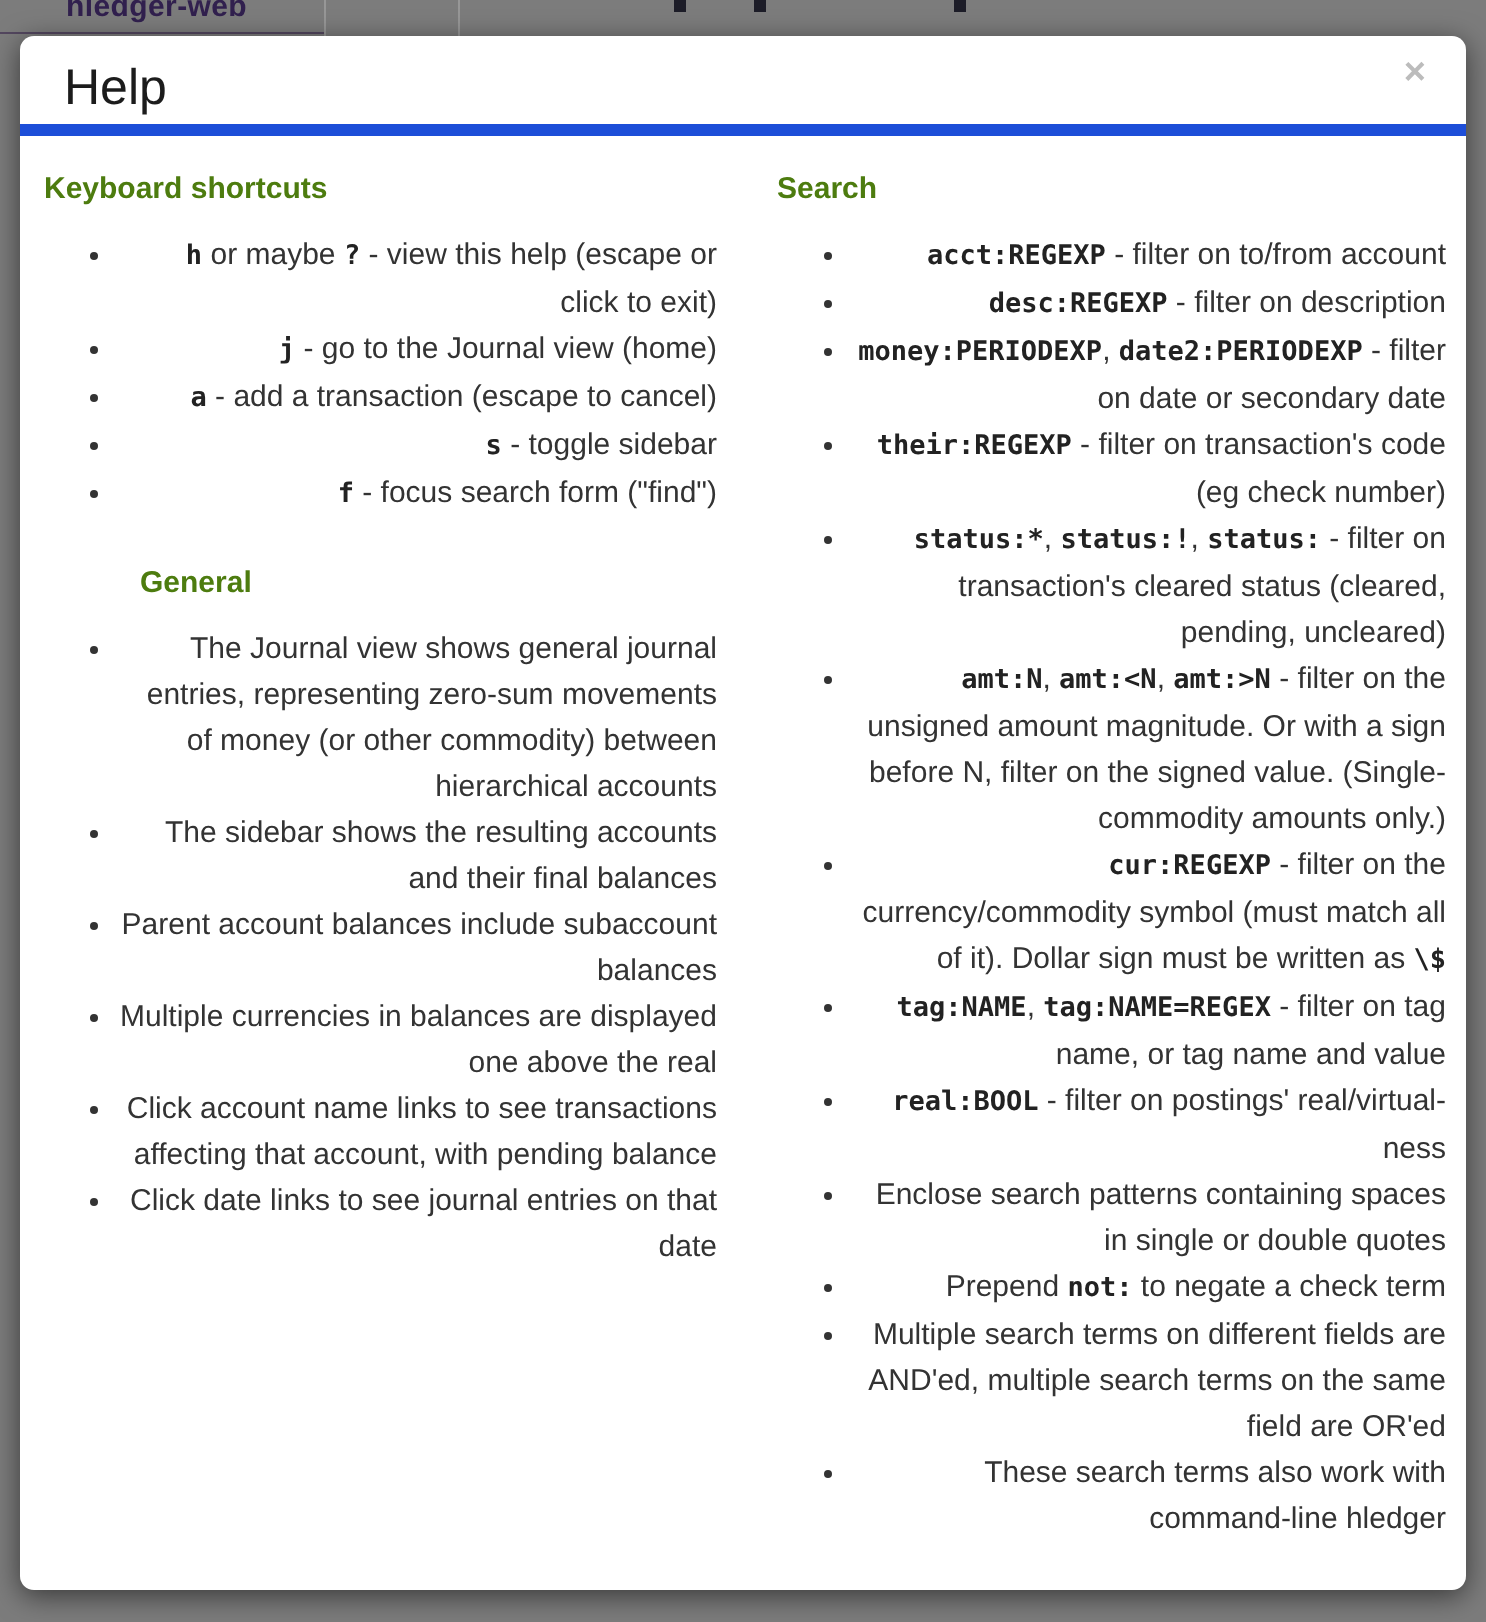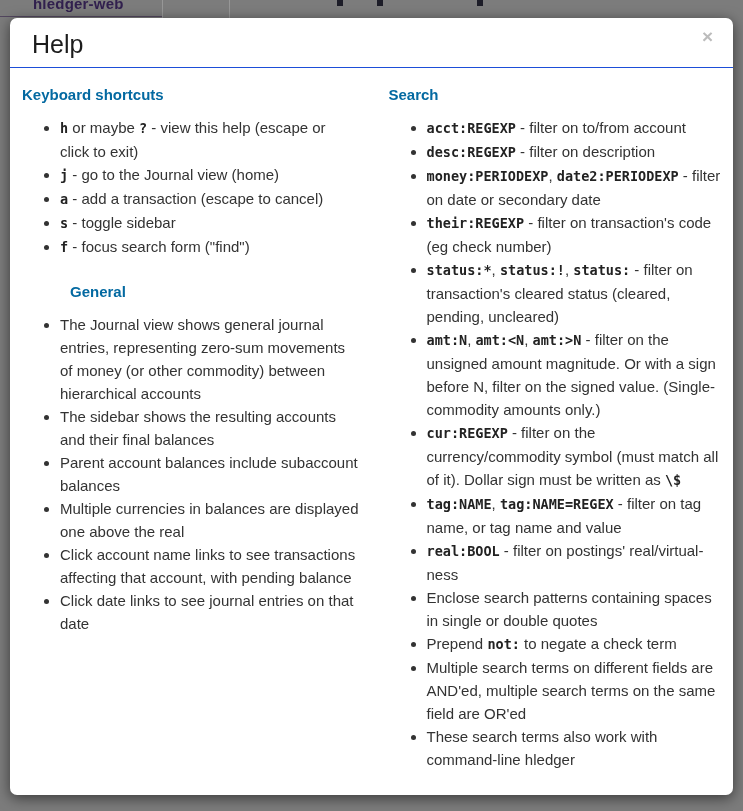--- a/index.html
+++ b/index.html
@@ -61,21 +61,21 @@
     border-radius: 7px;
     box-shadow: 0 3px 14px rgba(0,0,0,0.55);
     box-sizing: border-box;
     overflow: hidden;
   }
   .modal-header {
     position: relative;
     height: 50px;
     box-sizing: border-box;
     padding: 11px 20px 8px 22px;
-    border-bottom: 1px solid #1d4ed8;
+    border-bottom: 6px solid #1d4ed8;
   }
   .modal-title {
     font-size: 25px;
     line-height: 30px;
     color: #1c1c1c;
   }
   .close-btn {
     position: absolute;
     right: 20px; top: 9px;
     font-size: 19px;
@@ -89,34 +89,35 @@
     padding: 18px 10px 20px 12px;
     box-sizing: border-box;
   }
   .help-col { box-sizing: border-box; }
   .col-left  { width: 50%; padding-right: 14px; }
   .col-right { width: 50%; padding-left: 16px; }
 
   .section-heading {
     font-size: 15px;
     font-weight: bold;
-    color: #0369a1;
+    color: #4d7c0f;
     margin: 0 0 12px 0;
     line-height: 18px;
   }
   ul.help-list {
     margin: 0 0 10px 0;
     padding: 0 0 0 38px;
     list-style: disc outside;
   }
   ul.help-list + .section-heading { margin-top: 24px; margin-left: 48px; }
   ul.help-list li {
     font-size: 15px;
     line-height: 23px;
     color: #333333;
+    text-align: right;
   }
   code.inline-code {
     font-family: "DejaVu Sans Mono", monospace;
     font-weight: bold;
     font-size: 13.5px;
     color: #222222;
     white-space: nowrap;
   }
 </style>
 </head>

